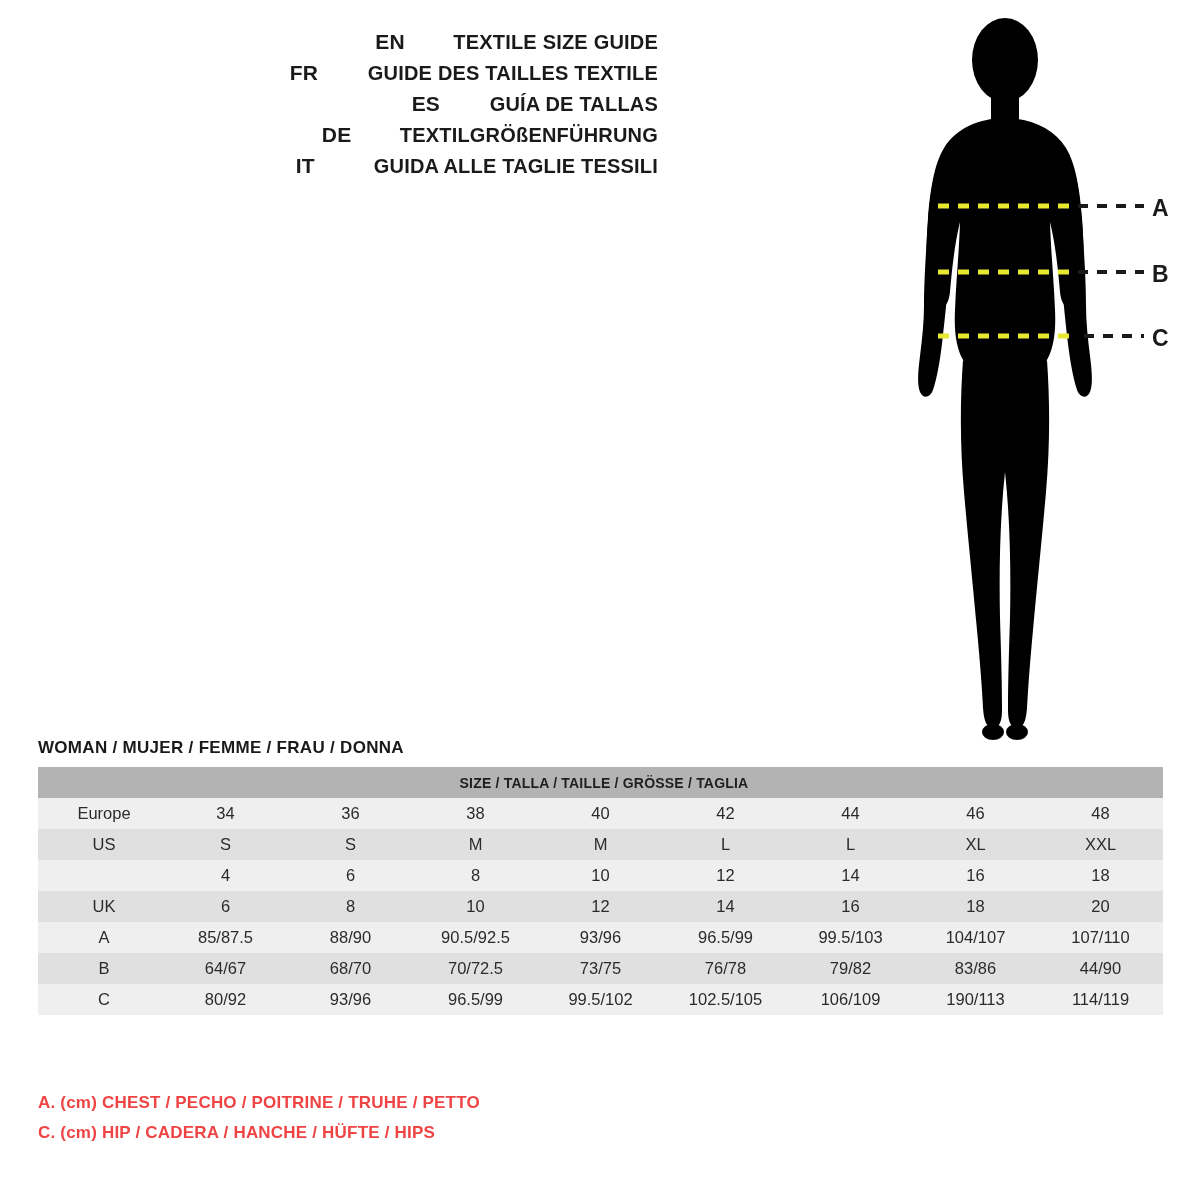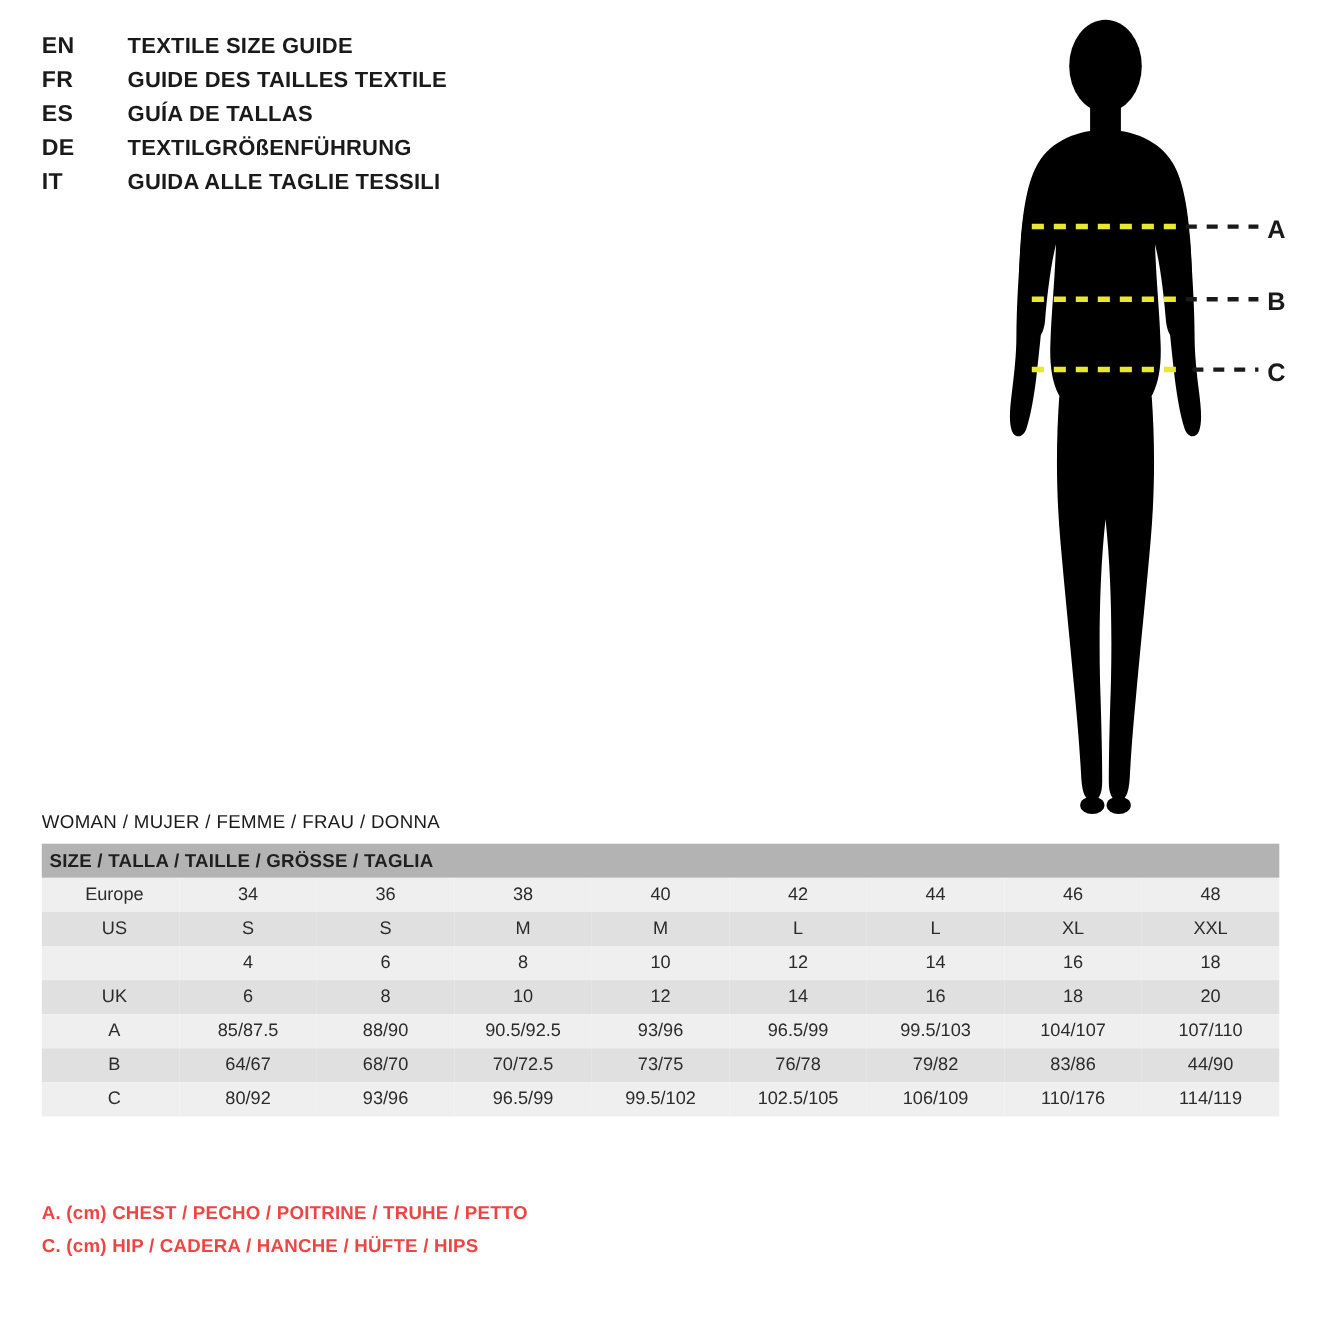--- a/index.html
+++ b/index.html
@@ -19,20 +19,21 @@
     position: absolute;
     left: 38px;
     top: 30px;
     width: 620px;
   }
   .title-row {
     display: flex;
     align-items: baseline;
     height: 30px;
     margin-bottom: 1px;
+    justify-content: flex-end;
   }
   .title-lang {
     width: 78px;
     font-size: 21px;
     font-weight: bold;
     letter-spacing: 0.2px;
     color: #1a1a1a;
   }
   .title-text {
     font-size: 20px;
@@ -62,45 +63,45 @@
 
   
   #table-section {
     position: absolute;
     left: 38px;
     top: 738px;
     width: 1125px;
   }
   #woman-heading {
     font-size: 17px;
-    font-weight: normal;
+    font-weight: bold;
     letter-spacing: 0.3px;
     margin-bottom: 9px;
     color: #1a1a1a;
   }
   table {
     border-collapse: collapse;
     width: 1125px;
     table-layout: fixed;
   }
   th, td {
     font-size: 16.5px;
     padding: 0;
     height: 31px;
     vertical-align: middle;
     color: #2b2b2b;
     font-weight: normal;
   }
   thead th {
     background: #b3b3b3;
-    text-align: left;
+    text-align: center;
     padding-left: 7px;
     font-weight: bold;
     color: #1f1f1f;
-    font-size: 17px;
+    font-size: 14px;
     letter-spacing: 0.2px;
   }
   tbody tr:nth-child(odd) { background: #efefef; }
   tbody tr:nth-child(even) { background: #e0e0e0; }
   td.rowlabel {
     text-align: center;
     padding-left: 7px;
     width: 180px;
   }
   td.val { text-align: center; }
@@ -311,21 +312,21 @@
         <td class="val">44/90</td>
       </tr>
       <tr>
         <td class="rowlabel">C</td>
         <td class="val">80/92</td>
         <td class="val">93/96</td>
         <td class="val">96.5/99</td>
         <td class="val">99.5/102</td>
         <td class="val">102.5/105</td>
         <td class="val">106/109</td>
-        <td class="val">110/176</td>
+        <td class="val">190/113</td>
         <td class="val">114/119</td>
       </tr>
     </tbody>
   </table>
 </div>
 
 <div id="legend">
   <div class="legend-line">A. (cm) CHEST / PECHO / POITRINE / TRUHE / PETTO</div>
   <div class="legend-line">C. (cm) HIP / CADERA / HANCHE / HÜFTE / HIPS</div>
 </div>

